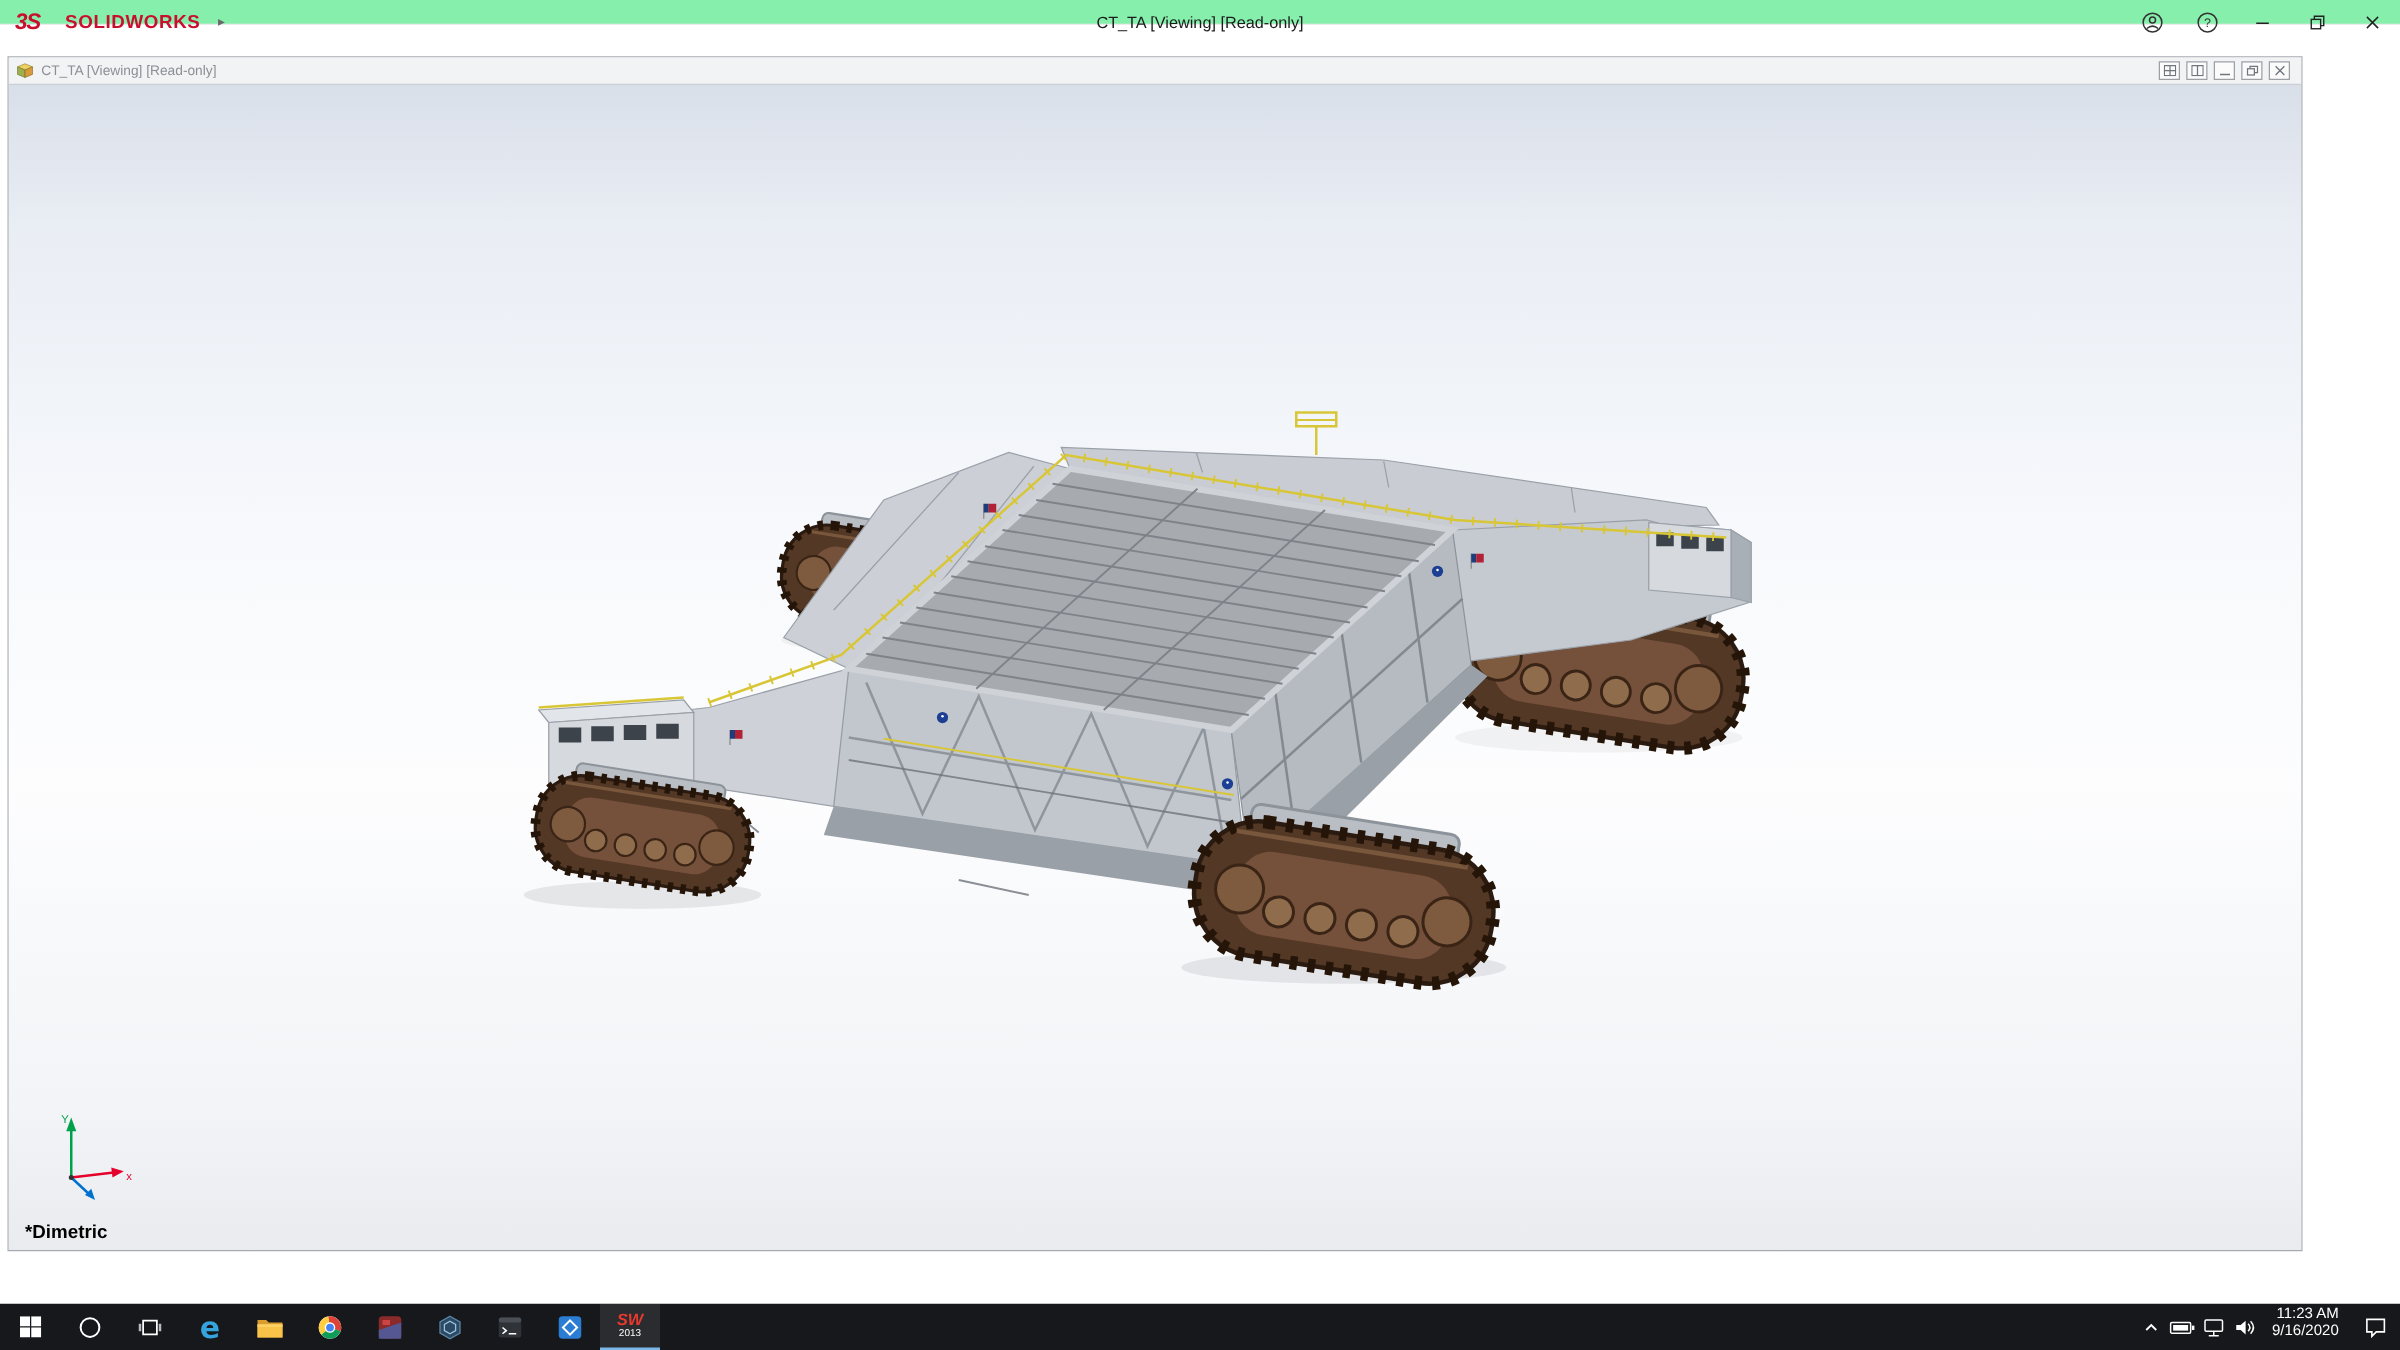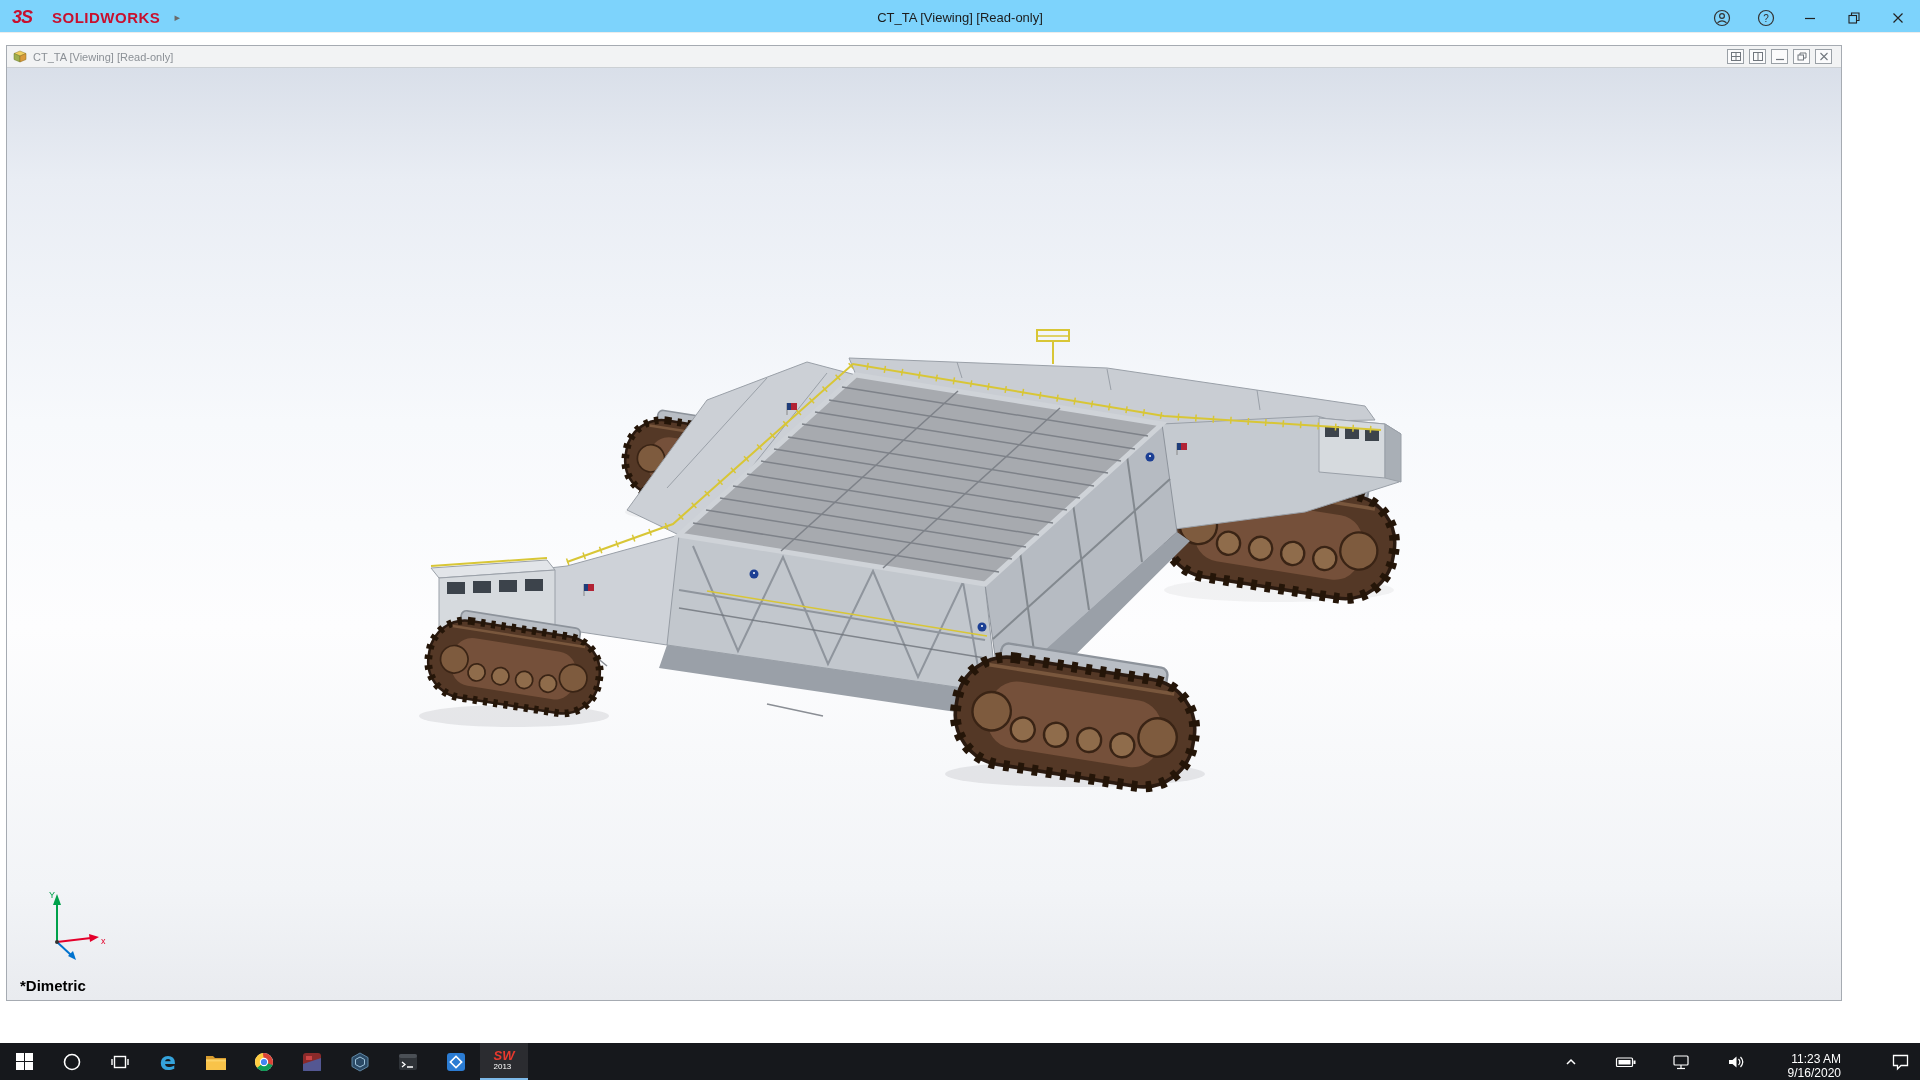--- a/index.html
+++ b/index.html
@@ -3,22 +3,22 @@
 <meta charset="utf-8">
 <style>
   * { box-sizing: border-box; }
   html,body { margin:0; padding:0; }
   body {
     width:1920px; height:1080px; overflow:hidden; position:relative;
     background:#ffffff; font-family:"Liberation Sans", sans-serif;
   }
 
   
-  .titlebar { position:absolute; left:0; top:0; width:1920px; height:33px;
-    background:#7dd3fc; border-bottom:1px solid #ececec; }
+  .titlebar { position:absolute; left:0; top:0; width:1920px; height:20px;
+    background:#86efac; border-bottom:1px solid #ececec; }
   .logo { position:absolute; left:12px; top:0; height:35px; display:flex; align-items:center; }
   .logo-mark { font-weight:bold; font-style:italic; font-size:18px; color:#c8102e; letter-spacing:-1px; }
   .logo-name { font-weight:bold; font-size:15px; color:#c8102e; letter-spacing:.5px; margin-left:20px; }
   .logo-arrow { margin-left:14px; color:#6a6a6a; font-size:11px; }
   .app-title { position:absolute; left:0; right:0; top:0; height:35px; line-height:35px;
     text-align:center; font-size:13px; color:#1c1c1c; pointer-events:none; }
   .win-controls { position:absolute; right:0; top:0; height:35px; display:flex; }
   .win-btn { width:44px; height:35px; display:flex; align-items:center; justify-content:center; color:#222; }
 
   
@@ -41,24 +41,24 @@
   .taskbar { position:absolute; left:0; top:1043px; width:1920px; height:37px;
     background:#16181c; display:flex; align-items:stretch; }
   .start-btn { width:48px; display:flex; align-items:center; justify-content:center; }
   .search-box { width:340px; background:#ffffff; position:relative; display:flex; align-items:center; }
   .search-box input { width:100%; height:100%; border:none; outline:none; background:transparent;
     padding-left:36px; font-size:13px; color:#333; font-family:"Liberation Sans",sans-serif; }
   .search-box input::placeholder { color:#454545; opacity:1; }
   .search-glyph { position:absolute; left:10px; top:9px; }
   .tb-icon { width:48px; display:flex; align-items:center; justify-content:center; position:relative; }
   .tb-icon.active { background:rgba(255,255,255,.09); box-shadow:inset 0 -2px 0 #7db9e8; }
-  .sw-stack { display:flex; flex-direction:column; line-height:10px; }
+  .sw-stack { display:flex; flex-direction:column; align-items:center; line-height:10px; }
   .sw-mark { color:#e8392e; font-weight:bold; font-style:italic; font-size:13px; }
   .sw-badge { color:#ffffff; font-size:8px; margin-top:1px; }
-  .tray { margin-left:auto; display:flex; align-items:flex-end;gap:30px; }
+  .tray { margin-left:auto; display:flex; align-items:flex-start; }
   .tray-ico { width:25px; display:flex; align-items:center; justify-content:center; height:37px; }
   .tray-time { color:#fff; font-size:12px; line-height:14px; text-align:right; padding:0 9px; }
   .tray-ac { width:40px; display:flex; align-items:center; justify-content:center; height:37px; }
 </style>
 </head>
 <body>
 
 <div class="titlebar">
   <div class="logo">
     <span class="logo-mark">3S</span>

